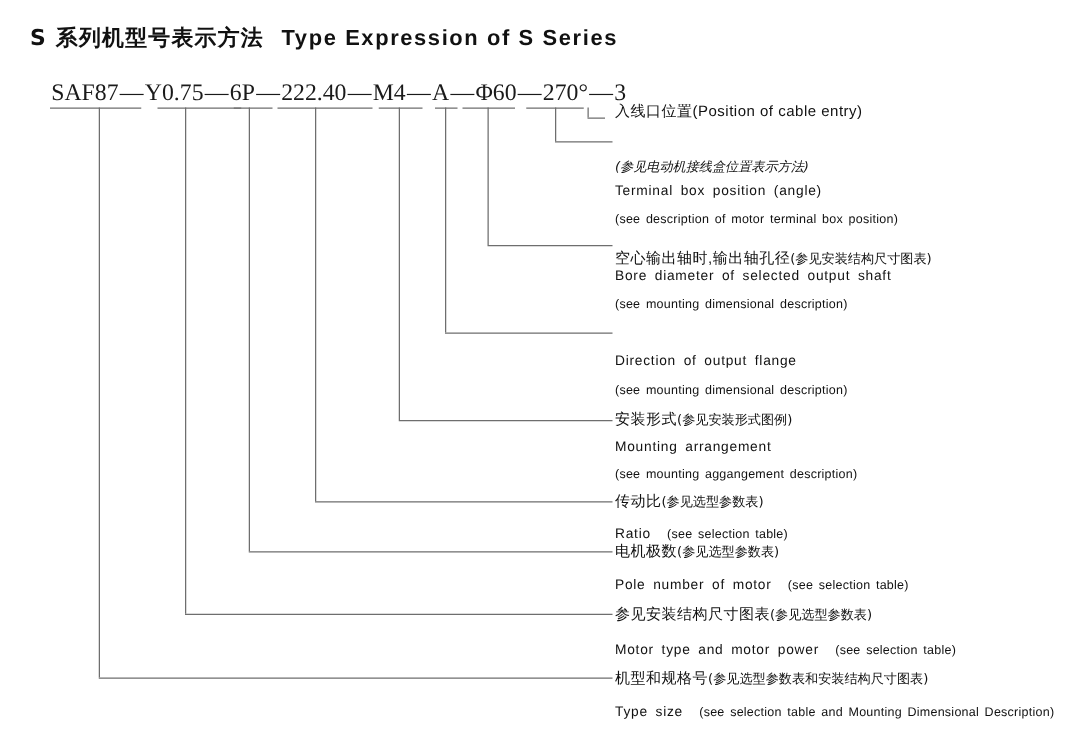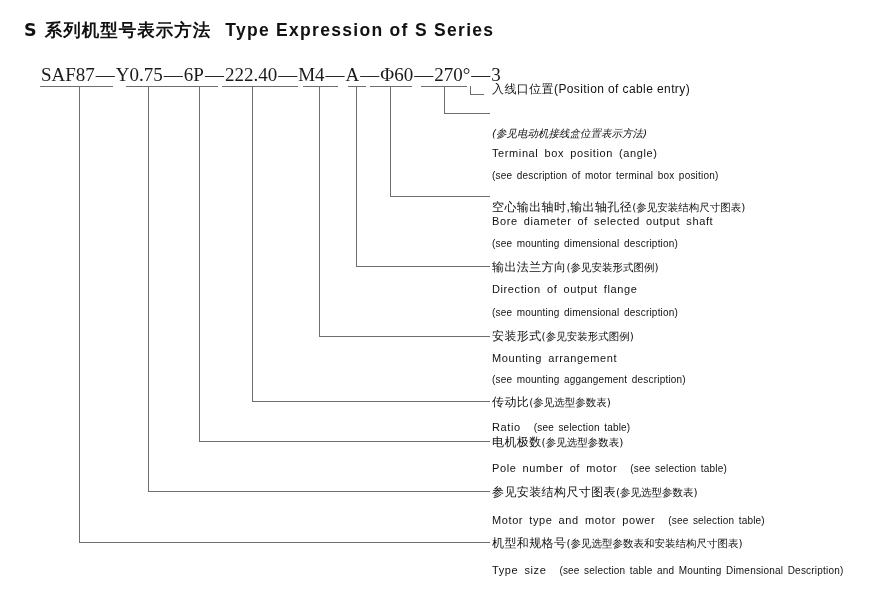--- a/index.html
+++ b/index.html
@@ -108,23 +108,20 @@
   <div class="lbl cn-note" style="left:492px; top:127px;font-style:italic;">(参见电动机接线盒位置表示方法)</div>
   <div class="lbl en-main" style="left:492px; top:147px;">Terminal box position (angle)</div>
   <div class="lbl en-note" style="left:492px; top:170px;">(see description of motor terminal box position)</div>
 
   <div class="lbl" style="left:492px; top:186px;margin-top:11px;">
     <span class="cn-main">空心输出轴时,输出轴孔径</span><span class="cn-note inline-note">(参见安装结构尺寸图表)</span>
   </div>
   <div class="lbl en-main" style="left:492px; top:215px;">Bore diameter of selected output shaft</div>
   <div class="lbl en-note" style="left:492px; top:238px;">(see mounting dimensional description)</div>
 
-  <div class="lbl" style="left:492px; top:257px;">
-    <span class="cn-main">输出法兰方向</span><span class="cn-note inline-note">(参见安装形式图例)</span>
-  </div>
   <div class="lbl en-main" style="left:492px; top:283px;">Direction of output flange</div>
   <div class="lbl en-note" style="left:492px; top:307px;">(see mounting dimensional description)</div>
 
   <div class="lbl en-main" style="left:492px; top:352px;">Mounting arrangement</div>
   <div class="lbl" style="left:492px; top:326px;">
     <span class="cn-main">安装形式</span><span class="cn-note inline-note">(参见安装形式图例)</span>
   </div>
   <div class="lbl en-note" style="left:492px; top:374px;">(see mounting aggangement description)</div>
 
   <div class="lbl" style="left:492px; top:392px;">

